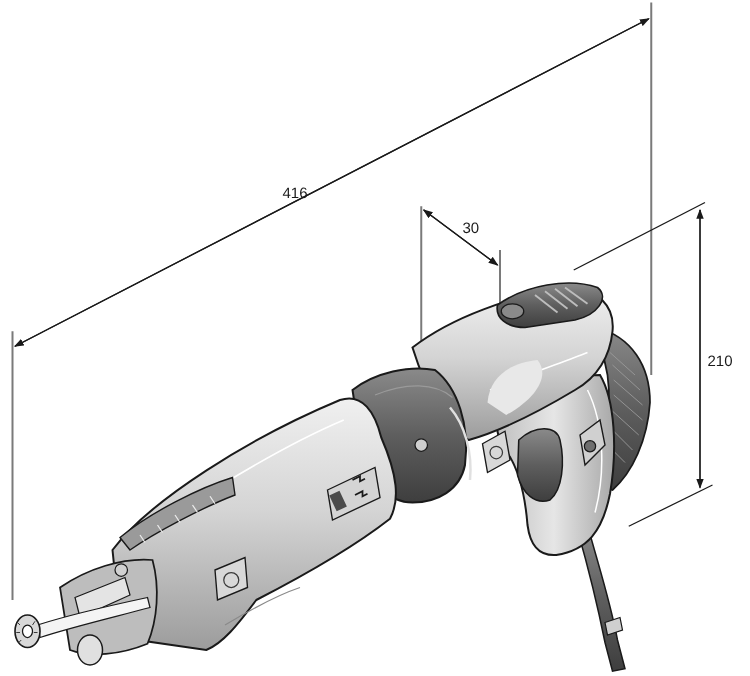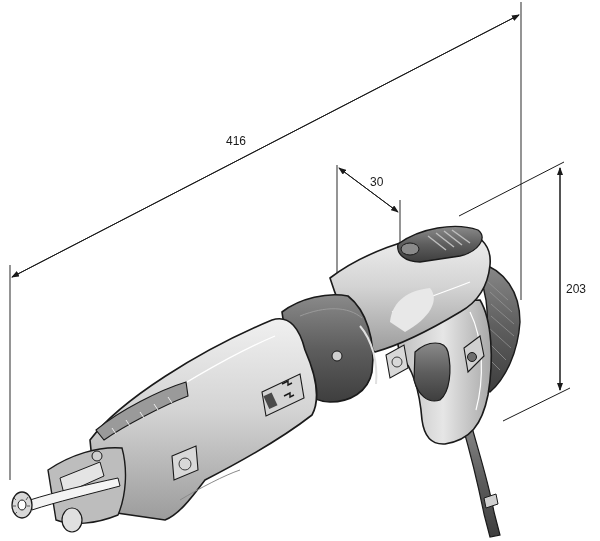--- a/index.html
+++ b/index.html
@@ -148,15 +148,15 @@
     <g stroke="#3a3a3a" stroke-width="0.8">
       <line x1="14" y1="498" x2="16" y2="500"></line>
       <line x1="13" y1="506" x2="16" y2="506"></line>
       <line x1="15" y1="514" x2="17" y2="512"></line>
       <line x1="28" y1="497" x2="26" y2="500"></line>
       <line x1="30" y1="506" x2="27" y2="506"></line>
     </g>
   </g>
 </svg>
 
-<div class="dim-label" style="left:226px; top:135px;">416</div>
+<div class="dim-label" style="left:226px; top:148px;">416</div>
 <div class="dim-label" style="left:370px; top:176px;">30</div>
-<div class="dim-label" style="left:566px; top:283px;">203</div>
+<div class="dim-label" style="left:566px; top:283px;">210</div>
 
 </body></html>

